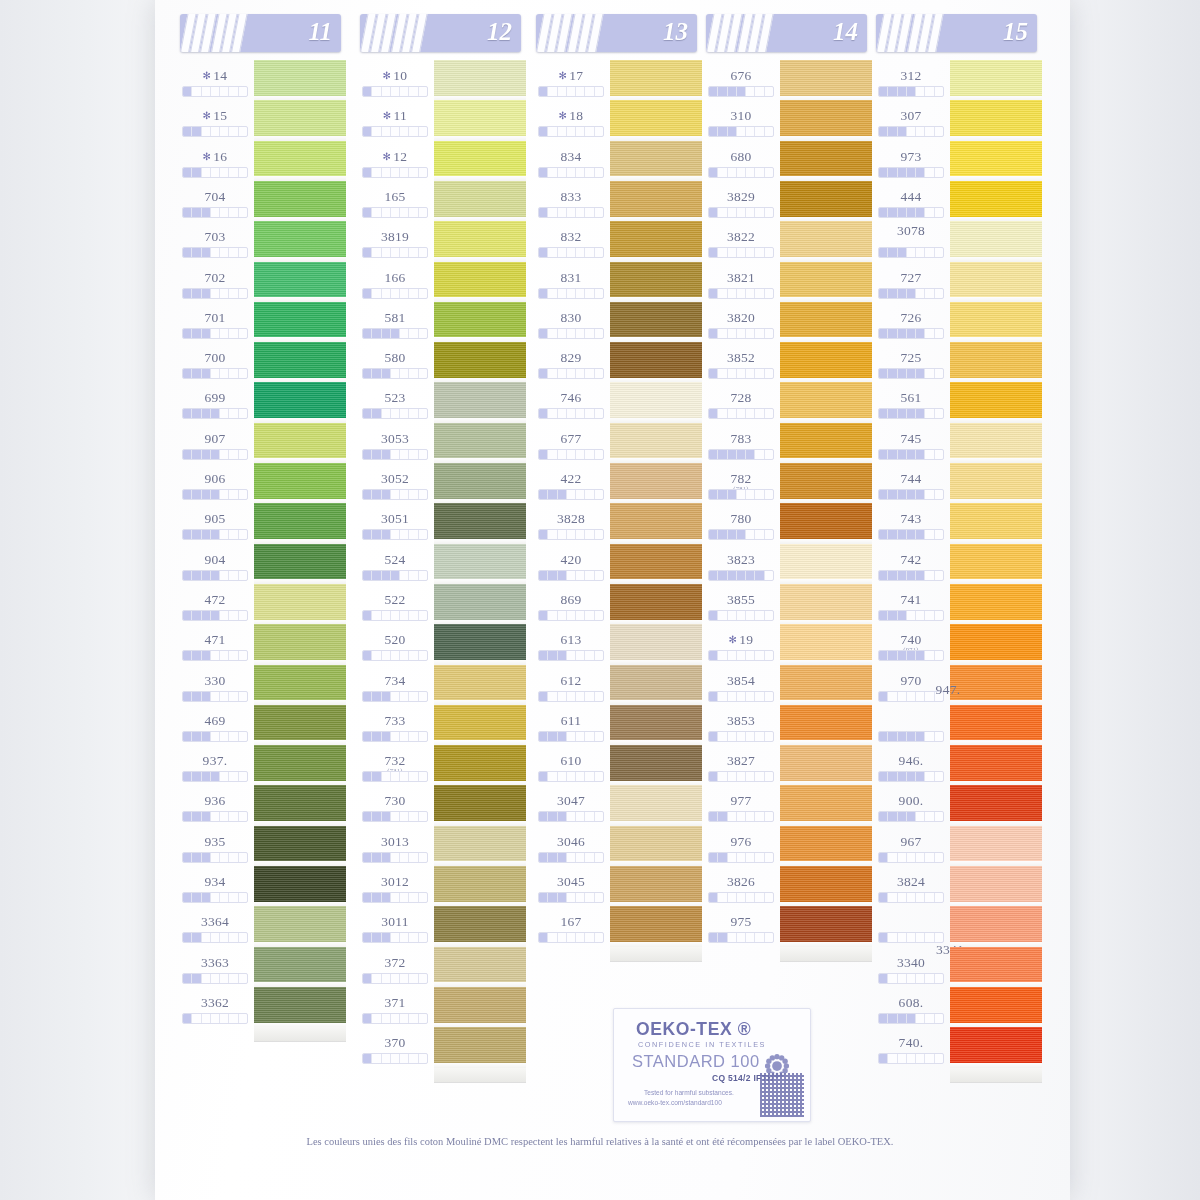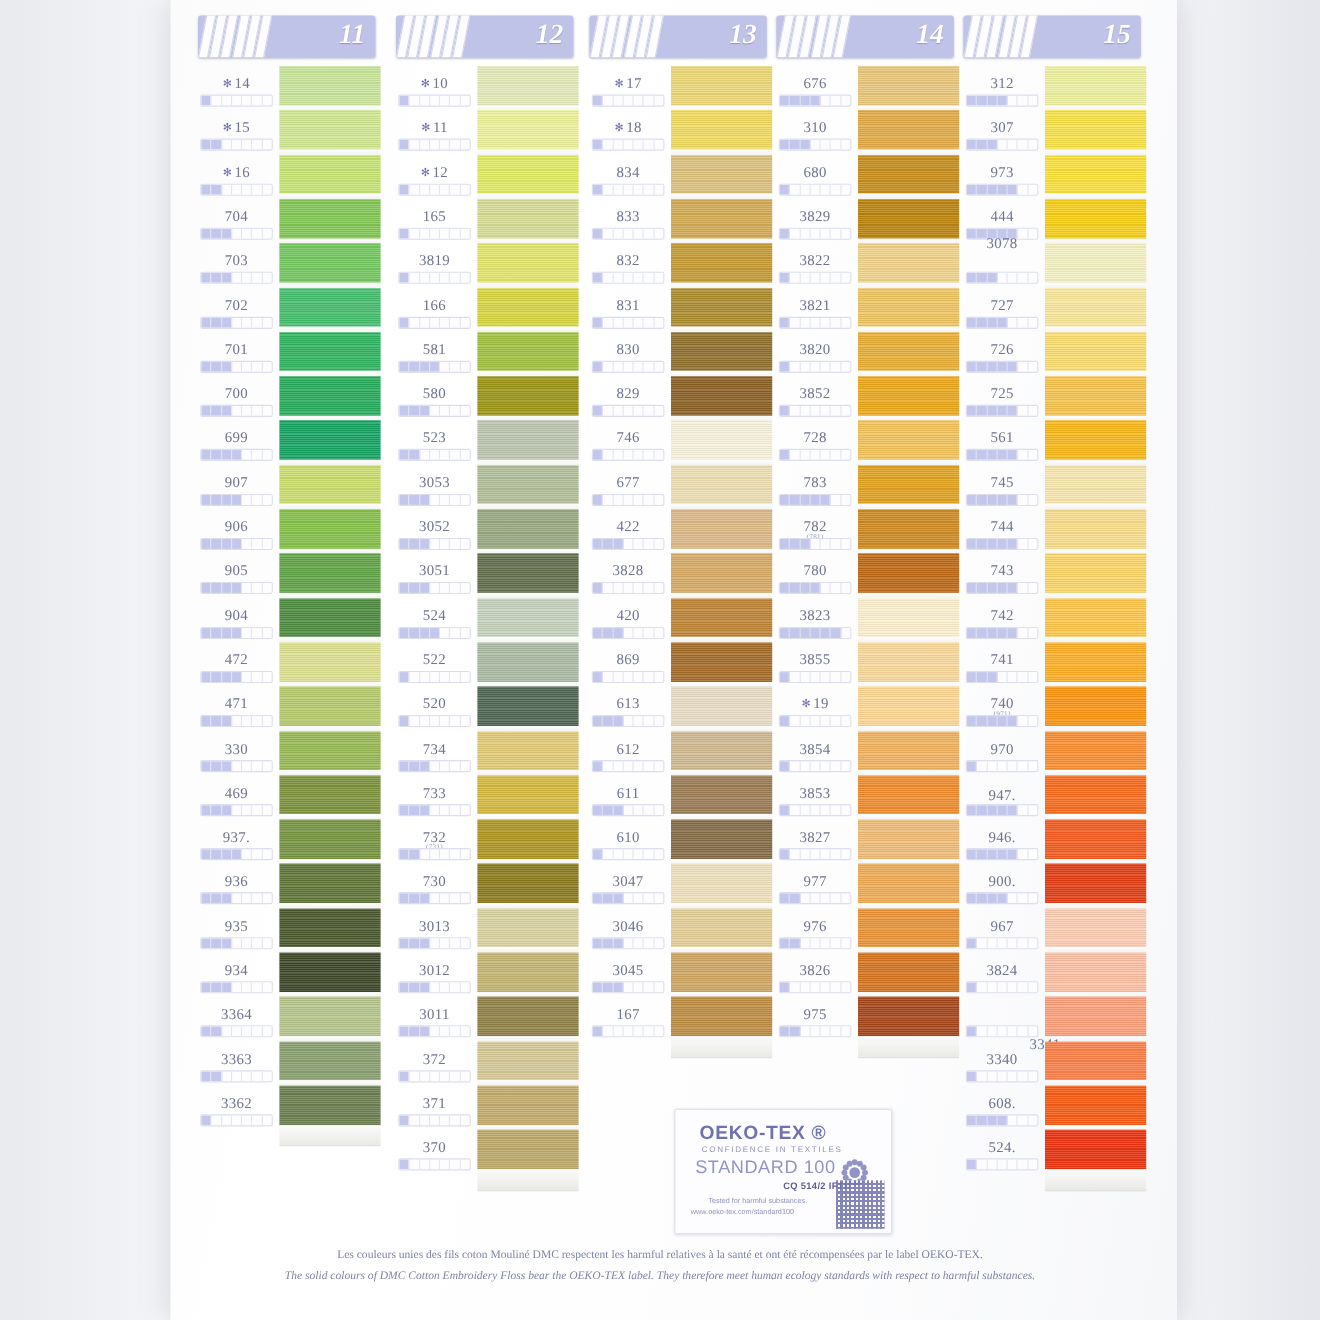--- a/index.html
+++ b/index.html
@@ -1344,21 +1344,21 @@
           <span class="on"></span>
           <span class="on"></span>
           <span class="on"></span>
           <span class="on"></span>
           <span class="on"></span>
           <span class=""></span>
           <span class=""></span>
         </div>
         <div class="swatch" style="top: 161.2px; height: 35.7px; background: rgb(244, 241, 194);"></div>
         <div class="gap" style="top: 196.9px;"></div>
-        <div class="label" style="top: 153px;"><span>3078</span></div>
+        <div class="label" style="top: 163px;"><span>3078</span></div>
         <div class="boxes" style="top: 187.2px;">
           <span class="on"></span>
           <span class="on"></span>
           <span class="on"></span>
           <span class=""></span>
           <span class=""></span>
           <span class=""></span>
           <span class=""></span>
         </div>
         <div class="swatch" style="top: 201.5px; height: 35.7px; background: rgb(247, 229, 154);"></div>
@@ -1488,21 +1488,21 @@
           <span class="on"></span>
           <span class=""></span>
           <span class=""></span>
           <span class=""></span>
           <span class=""></span>
           <span class=""></span>
           <span class=""></span>
         </div>
         <div class="swatch" style="top: 644.8px; height: 35.7px; background: rgb(249, 107, 28);"></div>
         <div class="gap" style="top: 680.5px;"></div>
-        <div class="label" style="top: 655px;"><span>947.</span></div>
+        <div class="label" style="top: 622px; padding-left: 37px;"><span>947.</span></div>
         <div class="boxes" style="top: 670.8px;">
           <span class="on"></span>
           <span class="on"></span>
           <span class="on"></span>
           <span class="on"></span>
           <span class="on"></span>
           <span class=""></span>
           <span class=""></span>
         </div>
         <div class="swatch" style="top: 685.1px; height: 35.7px; background: rgb(242, 90, 28);"></div>
@@ -1584,21 +1584,21 @@
           <span class="on"></span>
           <span class="on"></span>
           <span class="on"></span>
           <span class="on"></span>
           <span class=""></span>
           <span class=""></span>
           <span class=""></span>
         </div>
         <div class="swatch" style="top: 967.2px; height: 35.7px; background: rgb(234, 52, 16);"></div>
         <div class="gap" style="top: 1002.9px;"></div>
-        <div class="label" style="top: 975.2px;"><span>524.</span></div>
+        <div class="label" style="top: 975.2px;"><span>740.</span></div>
         <div class="boxes" style="top: 993.2px;">
           <span class="on"></span>
           <span class=""></span>
           <span class=""></span>
           <span class=""></span>
           <span class=""></span>
           <span class=""></span>
           <span class=""></span>
         </div>
         <div class="col-tail" style="top: 1007.5px;"></div>
@@ -1631,14 +1631,13 @@
         <circle cx="20.00" cy="7.50" r="3.6"></circle>
         <circle cx="26.25" cy="9.17" r="3.6"></circle>
         <circle cx="30.83" cy="13.75" r="3.6"></circle>
       </g>
   </svg>
   <div class="qr"></div>
 </div>
 
 <div id="footer">
   <div class="l1">Les couleurs unies des fils coton Mouliné DMC respectent les harmful relatives à la santé et ont été récompensées par le label OEKO-TEX.</div>
-  <div class="l2">The solid colours of DMC Cotton Embroidery Floss bear the OEKO-TEX label. They therefore meet human ecology standards with respect to harmful substances.</div>
 </div>
 
 </body></html>

